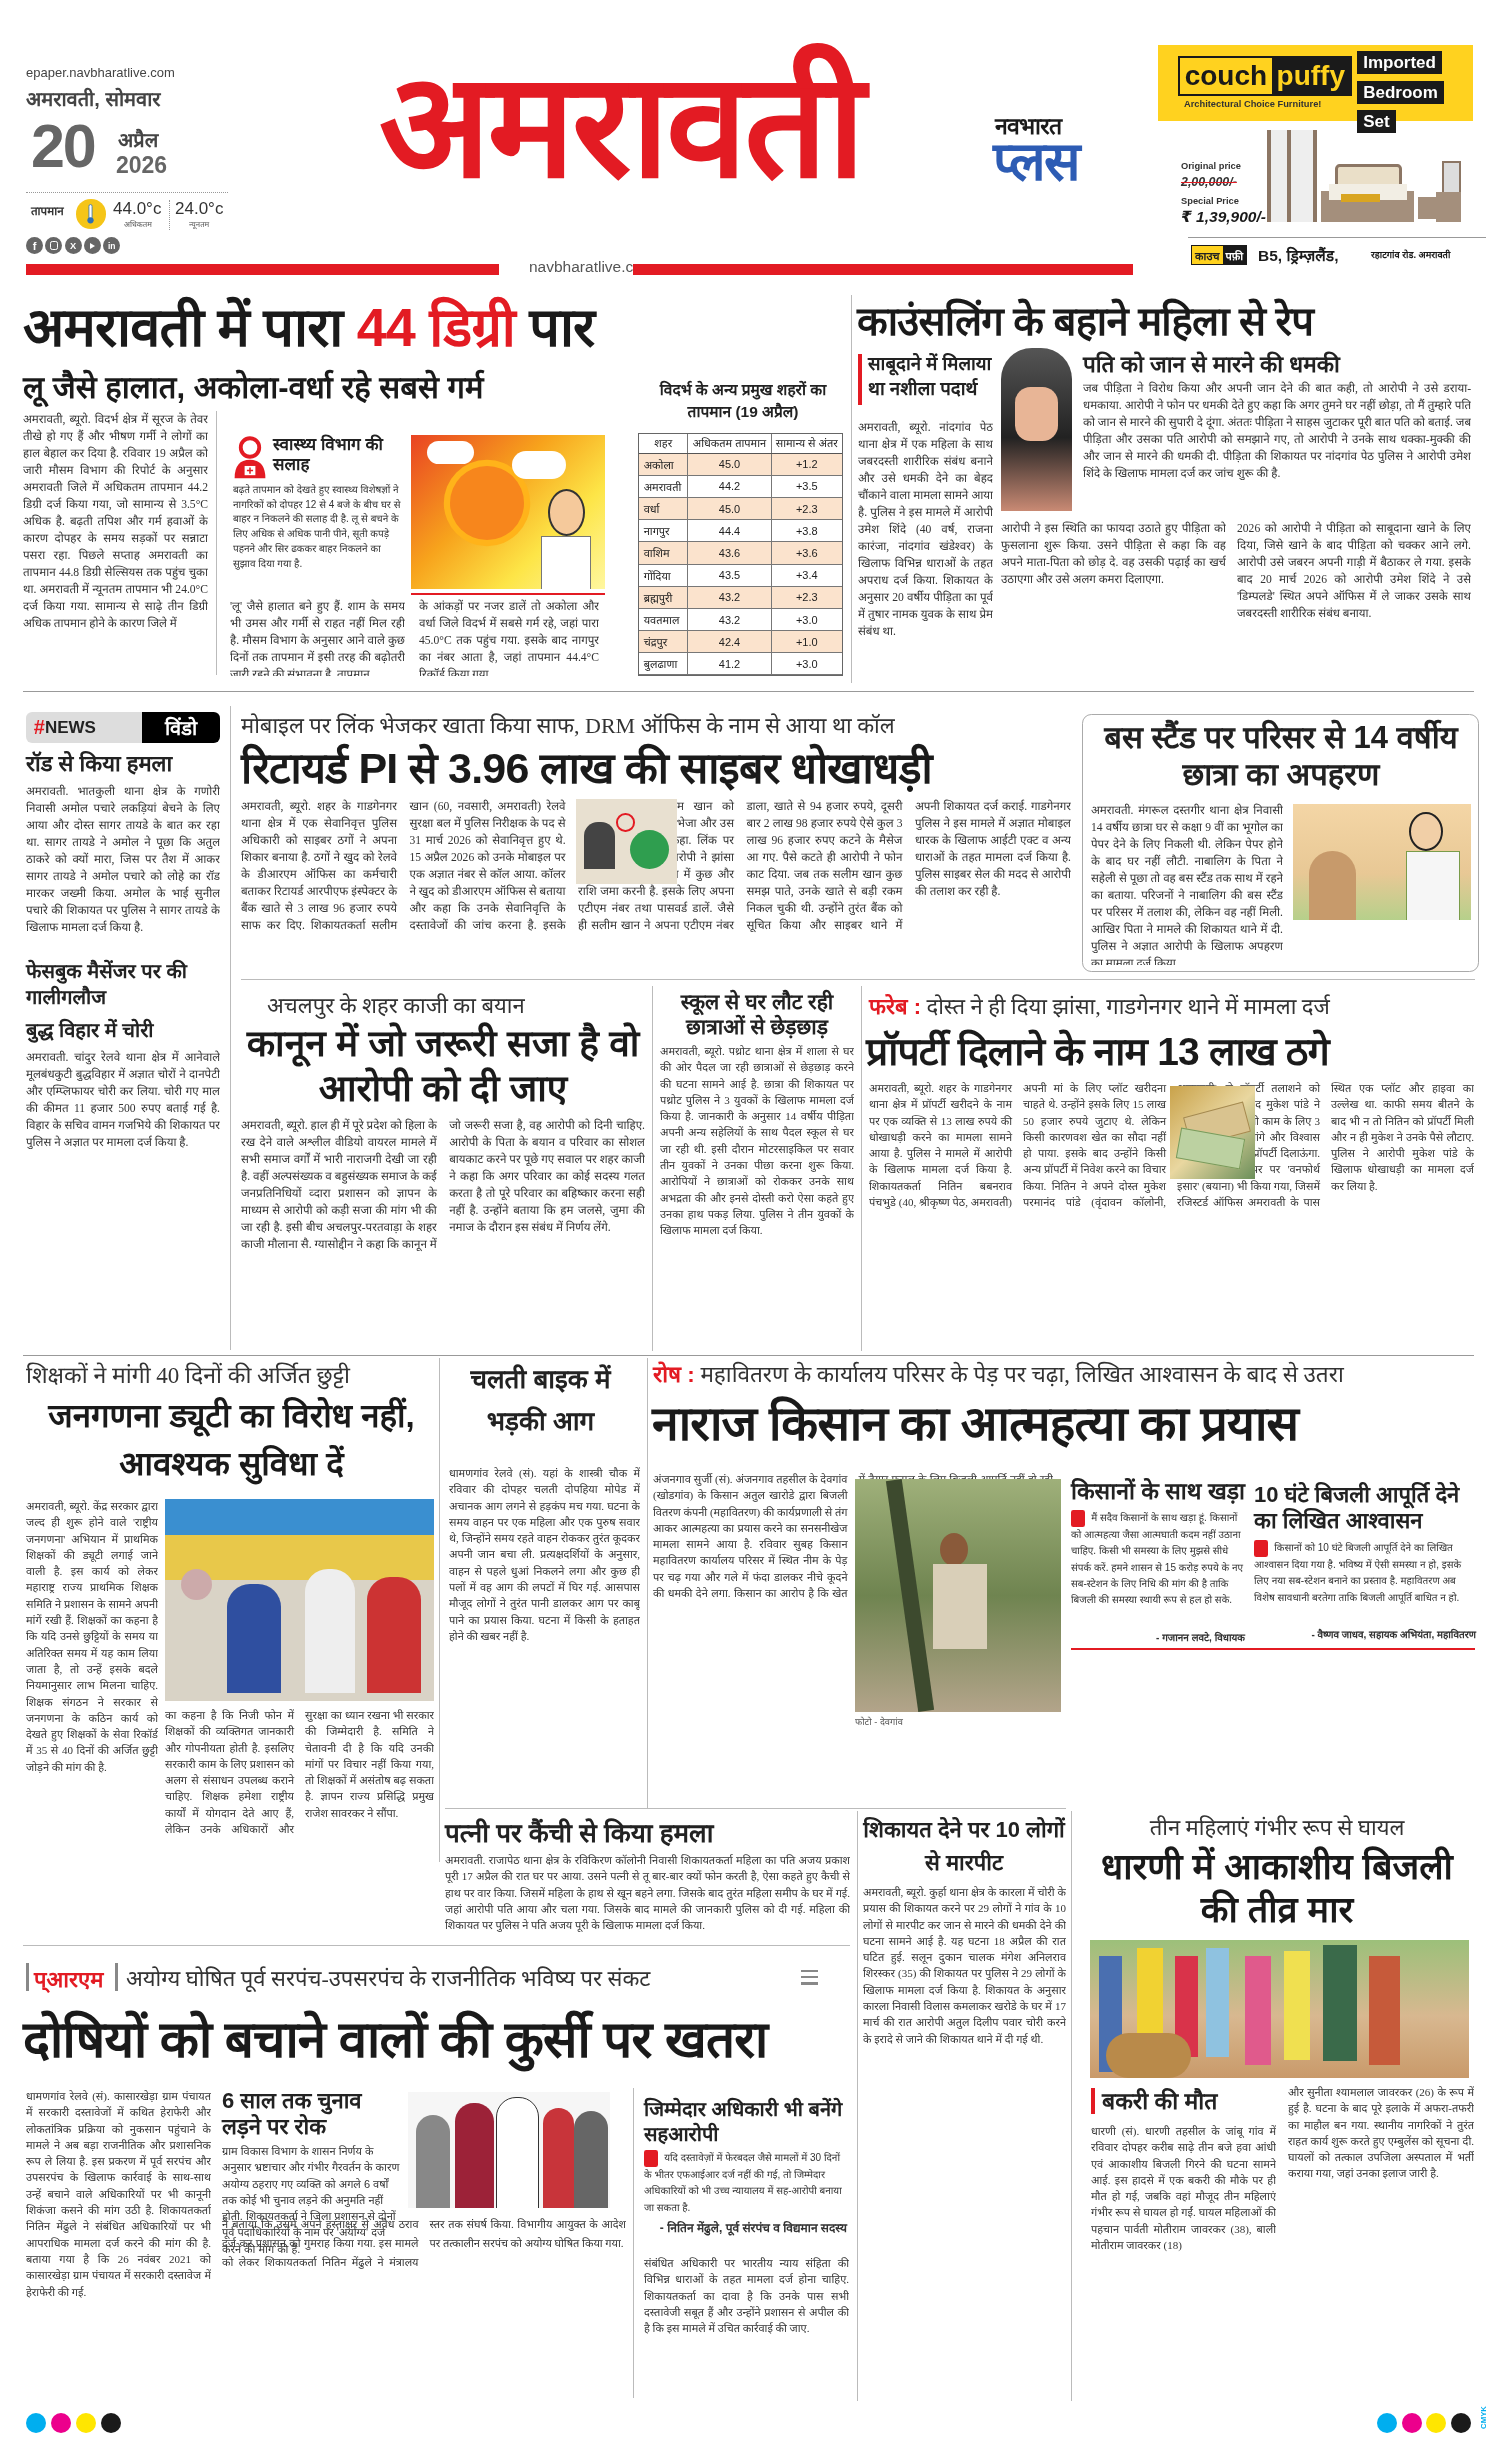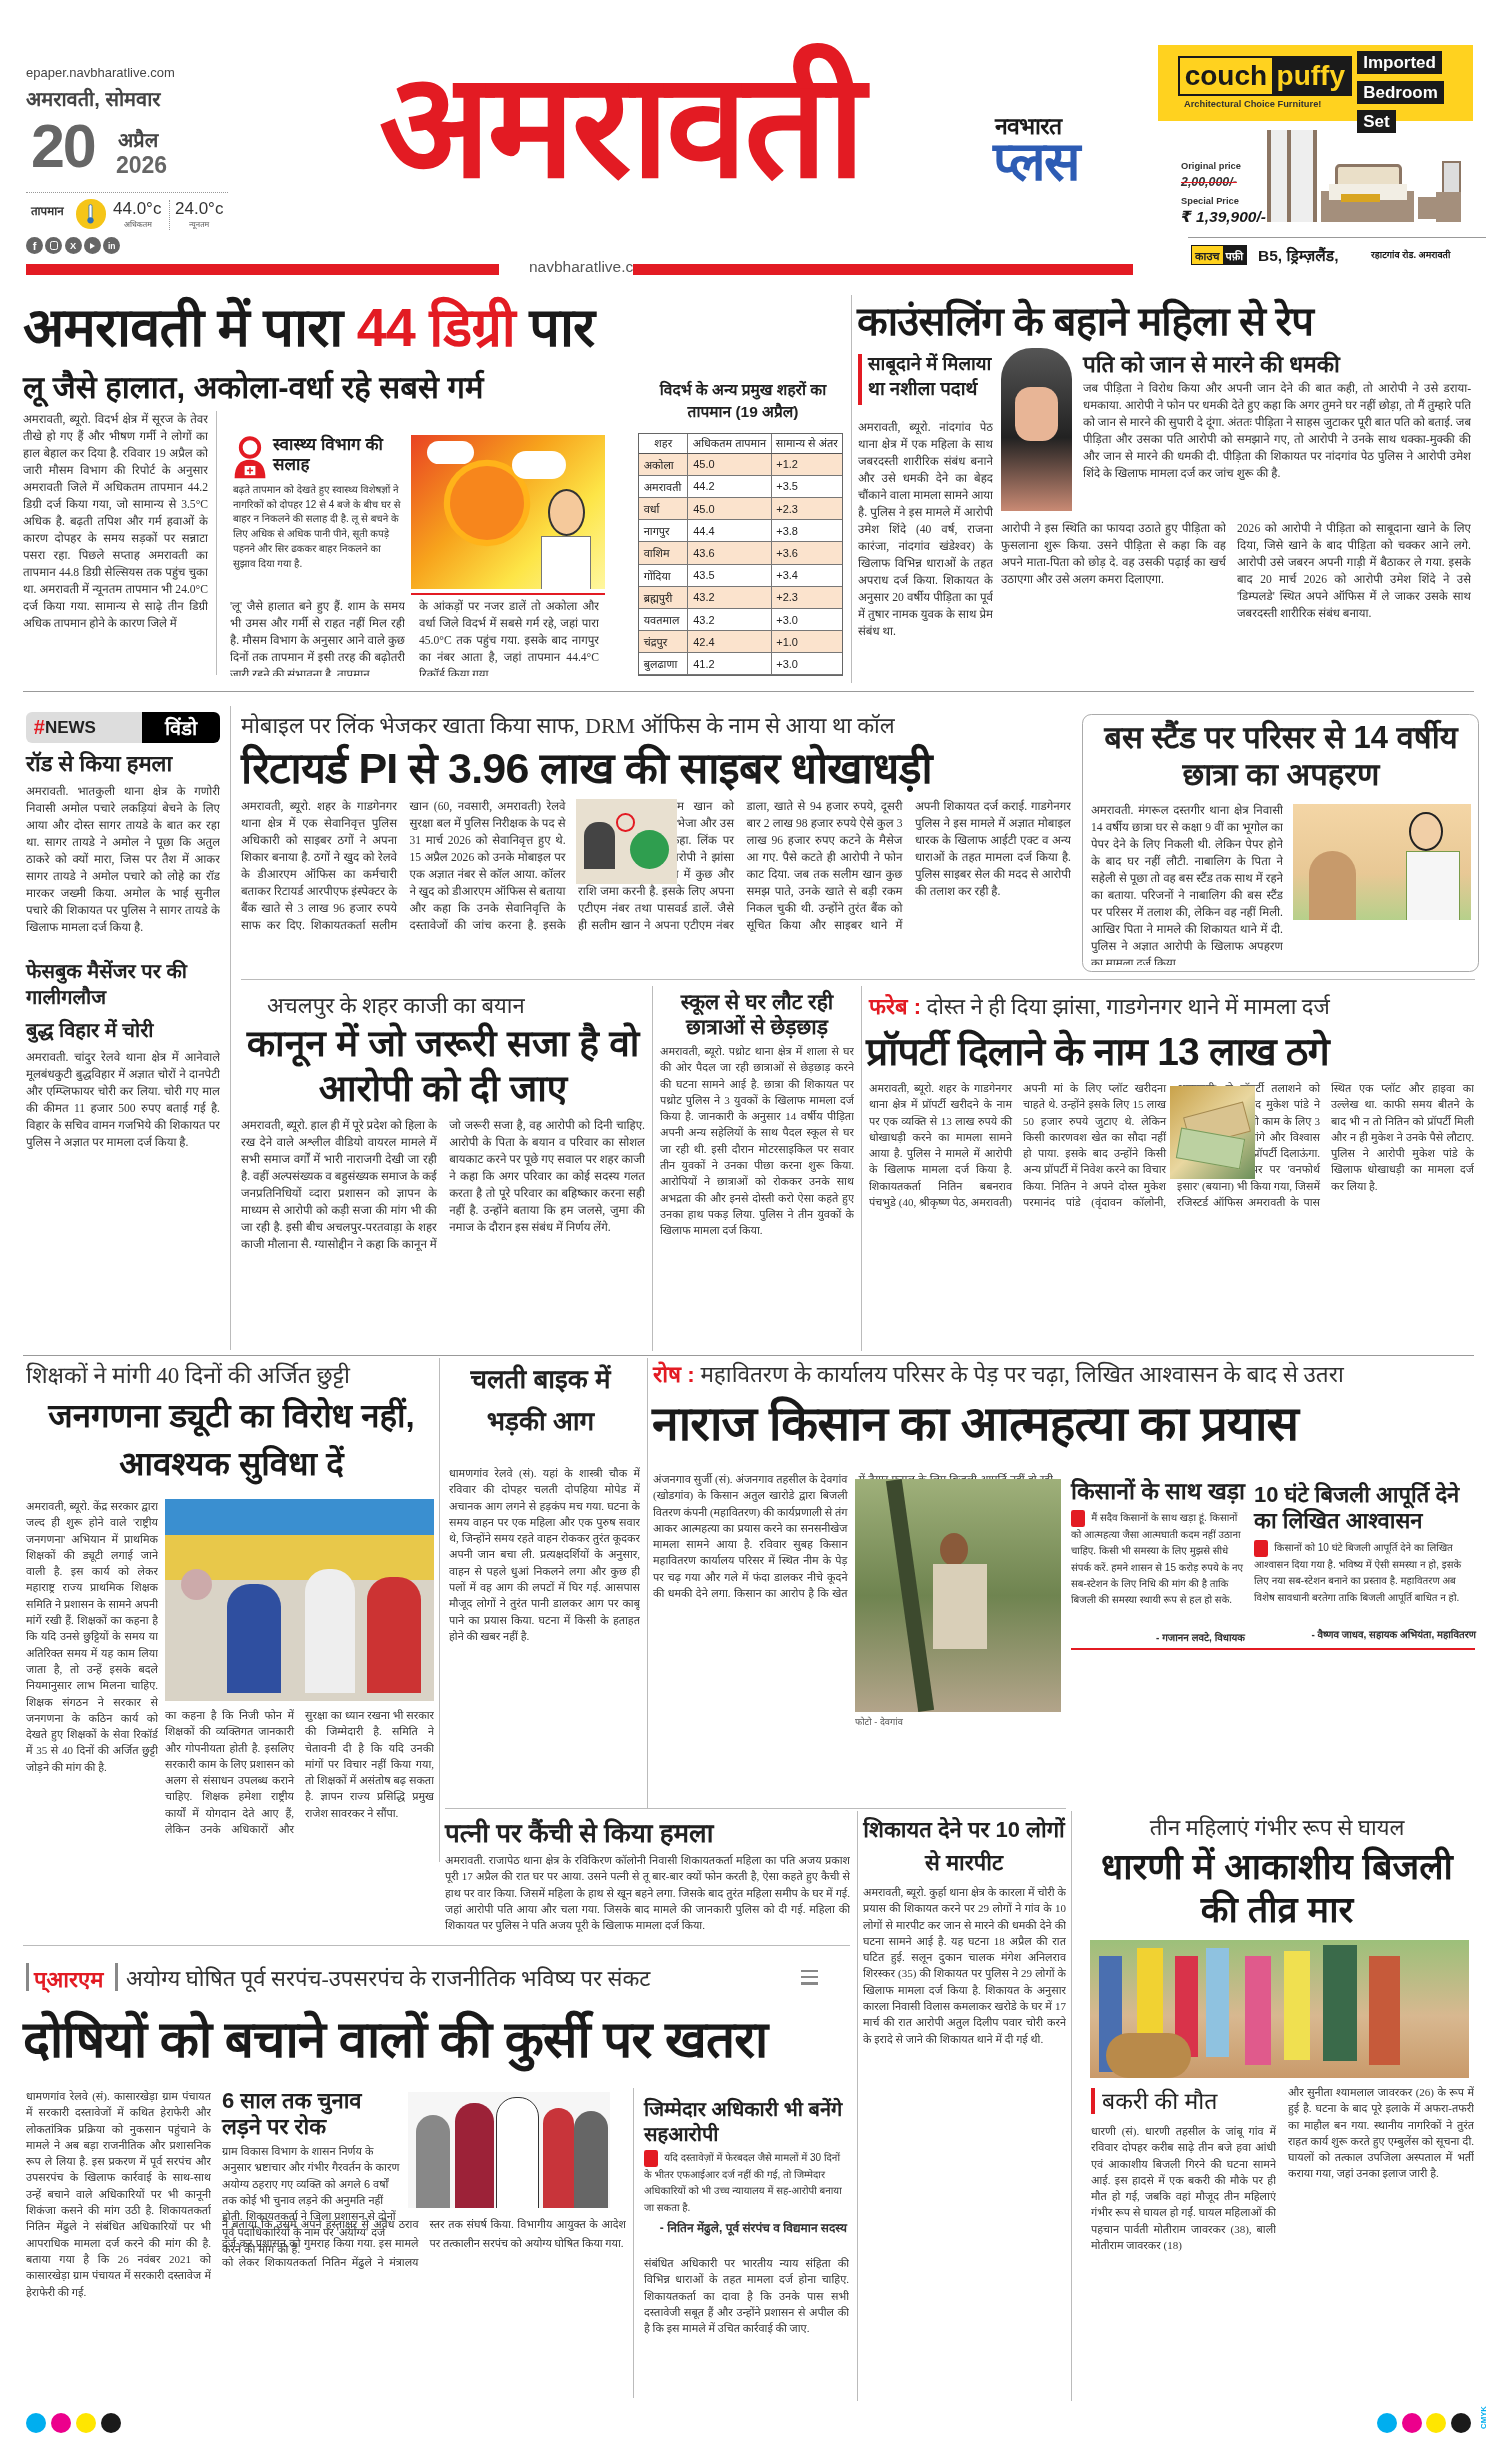--- a/index.html
+++ b/index.html
@@ -9,21 +9,21 @@
 .serif{font-family:"Liberation Serif","DejaVu Serif",serif}
 .body-text{font-size:11.6px;line-height:17px;text-align:justify;color:#333}
 .red{color:#e31b23}
 .vline{position:absolute;width:0.8px;background:#bbb}
 .hline{position:absolute;height:0.8px;background:#bbb}
 .redbar{position:absolute;height:4.7px;background:#e31b23}
 .ph{position:absolute;overflow:hidden}
 .quote-mark{display:inline-block;width:14px;height:17px;background:#e31b23;border-radius:2.3px;margin-right:6.2px;vertical-align:top}
 table.temp{border-collapse:collapse;width:100%;font-family:"Liberation Sans",sans-serif;font-size:11px}
 table.temp th{font-weight:normal;font-size:11px;padding:3.1px;border-right:0.8px solid #777;border-bottom:1.6px solid #555;line-height:12.4px}
-table.temp td{padding:3.1px 4.7px;border-right:0.8px solid #777;border-bottom:0.8px solid #777;height:21px}
+table.temp td{padding:3.1px 4.7px;border-right:0.8px solid #777;border-bottom:0.8px solid #777;text-align:center;height:21px}
 table.temp td:first-child{text-align:left}
 table.temp tr.shade td{background:#fbe3cd}
 .dot{position:absolute;width:20px;height:20px;border-radius:50%}
 </style>
 </head>
 <body>
 
 <div class="abs sans" style="left:26px;top:65px;font-size:13px;color:#444">epaper.navbharatlive.com</div>
 <div class="abs sans" style="left:26px;top:85px;font-size:20px;font-weight:bold;color:#444">अमरावती, सोमवार</div>
 <div class="abs sans" style="left:31px;top:115px;font-size:61px;font-weight:bold;color:#666;line-height:62px;letter-spacing:-2.3px">20</div>
@@ -312,21 +312,21 @@
   <div class="abs" style="left:47px;top:7.8px;width:26px;height:109px;background:#f1d232"></div>
   <div class="abs" style="left:85px;top:15.5px;width:23px;height:101px;background:#d9334a"></div>
   <div class="abs" style="left:116px;top:7.8px;width:23px;height:109px;background:#8fc2e0"></div>
   <div class="abs" style="left:155px;top:15.5px;width:26px;height:109px;background:#e05a8c"></div>
   <div class="abs" style="left:194px;top:11px;width:26px;height:109px;background:#f0e050"></div>
   <div class="abs" style="left:233px;top:4.7px;width:34px;height:116px;background:#3a6a4a"></div>
   <div class="abs" style="left:279px;top:15.5px;width:31px;height:109px;background:#c65a3a"></div>
   <div class="abs" style="left:15.5px;top:93px;width:85px;height:45px;background:#b98a4a;border-radius:23px"></div>
 </div>
 <div class="abs" style="left:1091px;top:2088px;width:3.9px;height:26px;background:#e31b23"></div>
-<div class="abs sans" style="left:1102px;top:2084px;font-size:23px;font-weight:normal;color:#222">बकरी की मौत</div>
+<div class="abs sans" style="left:1102px;top:2084px;font-size:23px;font-weight:bold;color:#222">बकरी की मौत</div>
 <div class="abs body-text" style="left:1091px;top:2123px;width:185px;height:273px;overflow:hidden;font-size:11px;line-height:16.3px">धारणी (सं). धारणी तहसील के जांबू गांव में रविवार दोपहर करीब साढ़े तीन बजे हवा आंधी एवं आकाशीय बिजली गिरने की घटना सामने आई. इस हादसे में एक बकरी की मौके पर ही मौत हो गई, जबकि वहां मौजूद तीन महिलाएं गंभीर रूप से घायल हो गईं. घायल महिलाओं की पहचान पार्वती मोतीराम जावरकर (38), बाली मोतीराम जावरकर (18)</div>
 <div class="abs body-text" style="left:1288px;top:2084px;width:186px;height:312px;overflow:hidden;font-size:11px;line-height:16.3px">और सुनीता श्यामलाल जावरकर (26) के रूप में हुई है. घटना के बाद पूरे इलाके में अफरा-तफरी का माहौल बन गया. स्थानीय नागरिकों ने तुरंत राहत कार्य शुरू करते हुए एम्बुलेंस को सूचना दी. घायलों को तत्काल उपजिला अस्पताल में भर्ती कराया गया, जहां उनका इलाज जारी है.</div>
 
 <div class="hline" style="left:23px;top:1945px;width:827px"></div>
 <div class="abs" style="left:26px;top:1963px;width:3.1px;height:28px;background:#888"></div>
 <div class="abs sans red" style="left:34px;top:1963px;font-size:22px;font-weight:bold">प्आरएम</div>
 <div class="abs" style="left:115px;top:1963px;width:3.1px;height:28px;background:#888"></div>
 <div class="abs serif" style="left:126px;top:1962px;font-size:22px;color:#333;white-space:nowrap">अयोग्य घोषित पूर्व सरपंच-उपसरपंच के राजनीतिक भविष्य पर संकट</div>
 <div class="abs" style="left:801px;top:1970px;width:17px">
   <div style="height:2.3px;background:#888;margin-bottom:3.9px"></div>

